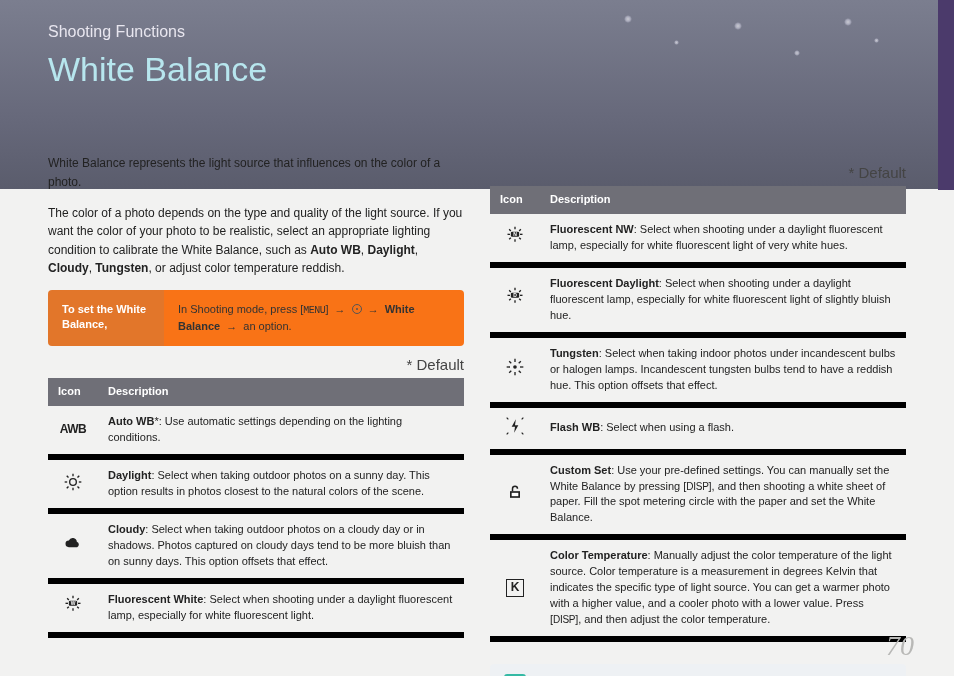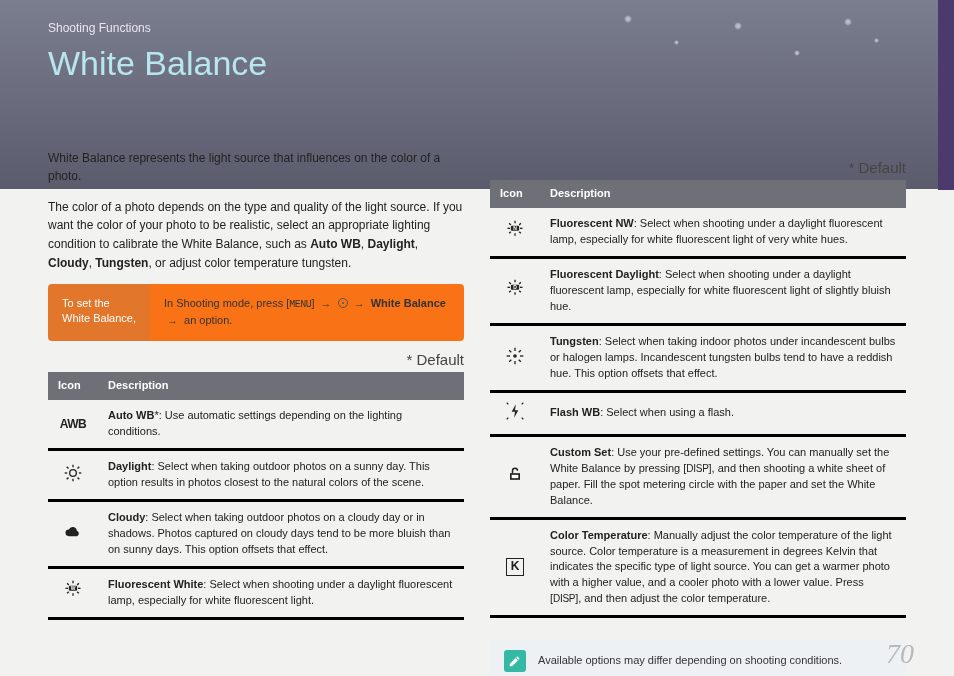--- a/index.html
+++ b/index.html
@@ -23,37 +23,37 @@
   .top-decor span {
     position: absolute; border-radius: 50%;
     background: radial-gradient(circle,#fff,#ccd 40%,transparent 70%);
     width: 8px; height: 8px; opacity: .6;
   }
   .page {
     position: absolute; top: 0; left: 0; right: 0; bottom: 0;
     padding: 20px 48px 30px 48px;
   }
   .chapter {
-    color: #e8e6ef; font-size: 12px; margin-bottom: 2px;
+    color: #e8e6ef; font-size: 16px; margin-bottom: 2px;
   }
   .title {
     color: #b7e6ee;
     font-family: "Trebuchet MS","Segoe UI",sans-serif;
     font-size: 34px;
     font-weight: 400;
     margin-bottom: 60px;
   }
   .cols { display: flex; gap: 26px; }
   .col { flex: 1 1 0; min-width: 0; }
   .intro p { margin-bottom: 12px; color: #222; line-height: 1.55; }
   .bold { font-weight: 700; }
   .setbox { display: flex; border-radius: 4px; overflow: hidden; margin-top: 6px; }
   .setbox .left {
-    background: #e2762a; color: #fff; font-weight: 400;
-    padding: 12px 14px; width: 102px; font-size: 11px; line-height: 1.35;
+    background: #e2762a; color: #fff; font-weight: 700;
+    padding: 12px 14px; width: 116px; font-size: 11px; line-height: 1.35;
   }
   .setbox .right {
     background: #f97316; color: #333; padding: 12px 14px; flex: 1; font-size: 11px;
   }
   .menu-label { font-family: "Courier New",monospace; font-size: 10px; letter-spacing: -.5px; }
   .arrow { margin: 0 3px; }
   .little-circle {
     display: inline-block; width: 10px; height: 10px; border: 1px solid #555;
     border-radius: 50%; position: relative; vertical-align: -1px;
   }
@@ -61,21 +61,21 @@
     content: ""; position: absolute; left: 3px; top: 3px; width: 2px; height: 2px; background: #555; border-radius: 50%;
   }
   .default-note { text-align: right; font-size: 15px; color: #444; margin: 8px 0 2px 0; }
   table.icon-table { width: 100%; border-collapse: collapse; font-size: 11px; }
   table.icon-table th {
     background: #6f6f77; color: #fff; font-weight: 600; text-align: left;
     padding: 6px 10px; font-size: 11px; margin-top: 16px;
   }
   table.icon-table th:first-child { width: 50px; }
   table.icon-table td {
-    border-bottom: 3px solid #000000; padding: 8px 10px; vertical-align: middle;
+    border-bottom: 6px solid #000000; padding: 8px 10px; vertical-align: middle;
     color: #222;
   }
   table.icon-table td.icon-cell { text-align: center; width: 50px; }
   .awb { font-family: Arial,sans-serif; font-weight: 900; font-size: 12px; letter-spacing: -.5px; text-align: center; }
   .icon-svg { width: 22px; height: 20px; }
   .kbox {
     display:inline-block; border:1.6px solid #222; width:18px; height:18px;
     font-weight:700; font-size:12px; text-align:center; line-height:15px;
   }
   .disp-label { font-family: Arial,sans-serif; font-size: 10px; letter-spacing: -.3px; margin-top: 47px; }
@@ -83,21 +83,21 @@
     display:flex; align-items:center; gap:12px;
     background:#eef1f4; border-radius:4px; padding:10px 14px; margin-top:22px;
     font-size:11px; color:#333;
   }
   .note-ico {
     width:22px; height:22px; background:#35b9a4; border-radius:3px;
     display:flex; align-items:center; justify-content:center;
   }
   .note-ico svg { width:14px; height:14px; }
   .page-num {
-    position:absolute; right:40px; bottom:1px;
+    position:absolute; right:40px; bottom:9px;
     font-style:italic; color:#b8b8b6; font-size:28px; font-family:"Times New Roman",serif;
   }
 </style>
 </head>
 <body>
 
 <div class="side-edge"></div>
 <div class="top-decor">
   <span style="top:5px;left:10px"></span>
     <span style="top:30px;left:60px;width:5px;height:5px"></span>
@@ -110,21 +110,21 @@
 <div class="page">
   <div class="chapter">Shooting Functions</div>
   <div class="title">White Balance</div>
 
   <div class="cols">
     <div class="col">
       <div class="intro">
         <p>White Balance represents the light source that influences on the color of a photo.</p>
         <p>
           <span>The color of a photo depends on the type and quality of the light source. If you want the color of your photo to be realistic, select an appropriate lighting condition to calibrate the White Balance, such as </span>
-          <span class="bold">Auto WB</span>, <span class="bold">Daylight</span>, <span class="bold">Cloudy</span>, <span class="bold">Tungsten</span><span>, or adjust color temperature tungsten.</span>
+          <span class="bold">Auto WB</span>, <span class="bold">Daylight</span>, <span class="bold">Cloudy</span>, <span class="bold">Tungsten</span><span>, or adjust color temperature reddish.</span>
         </p>
       </div>
 
       <div class="setbox">
         <div class="left">To set the White Balance,</div>
         <div class="right">
           <span>In Shooting mode, press [</span><span class="menu-label">MENU</span><span>] </span><span class="arrow">→</span> <span class="little-circle"></span> <span class="arrow">→</span> <span class="bold">White Balance</span> <span class="arrow">→</span><span> an option.</span>
         </div>
       </div>
 

